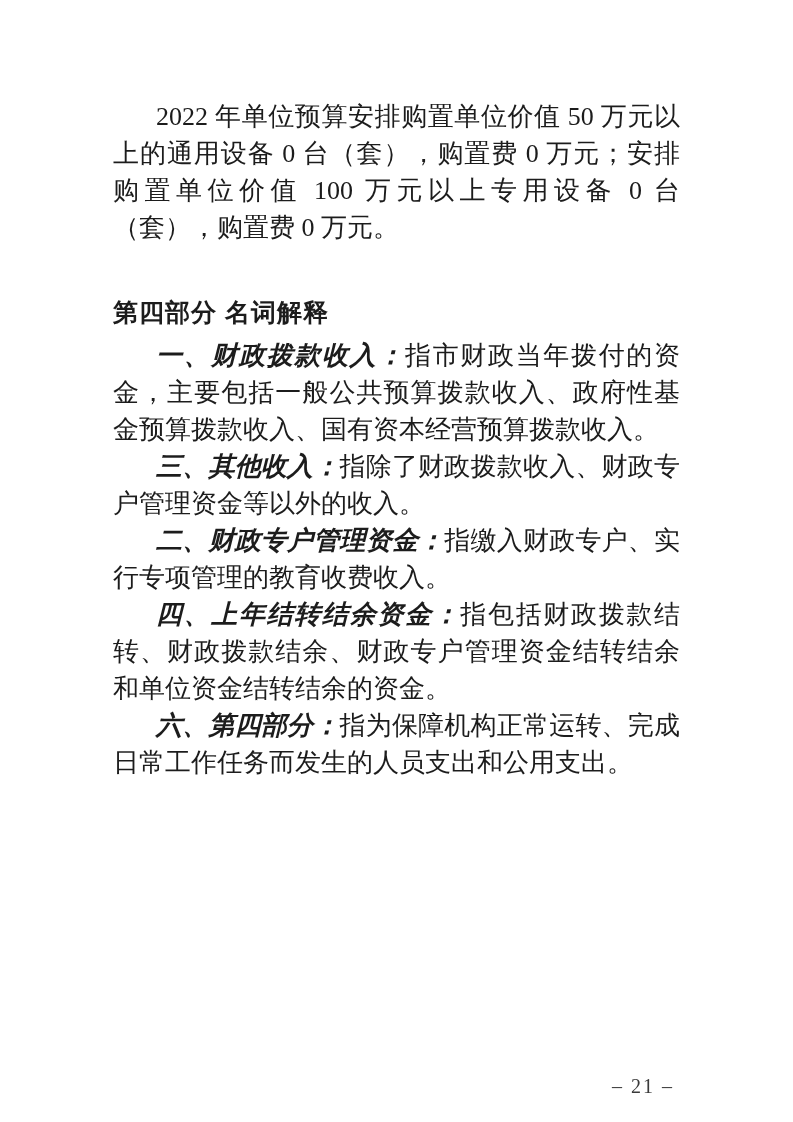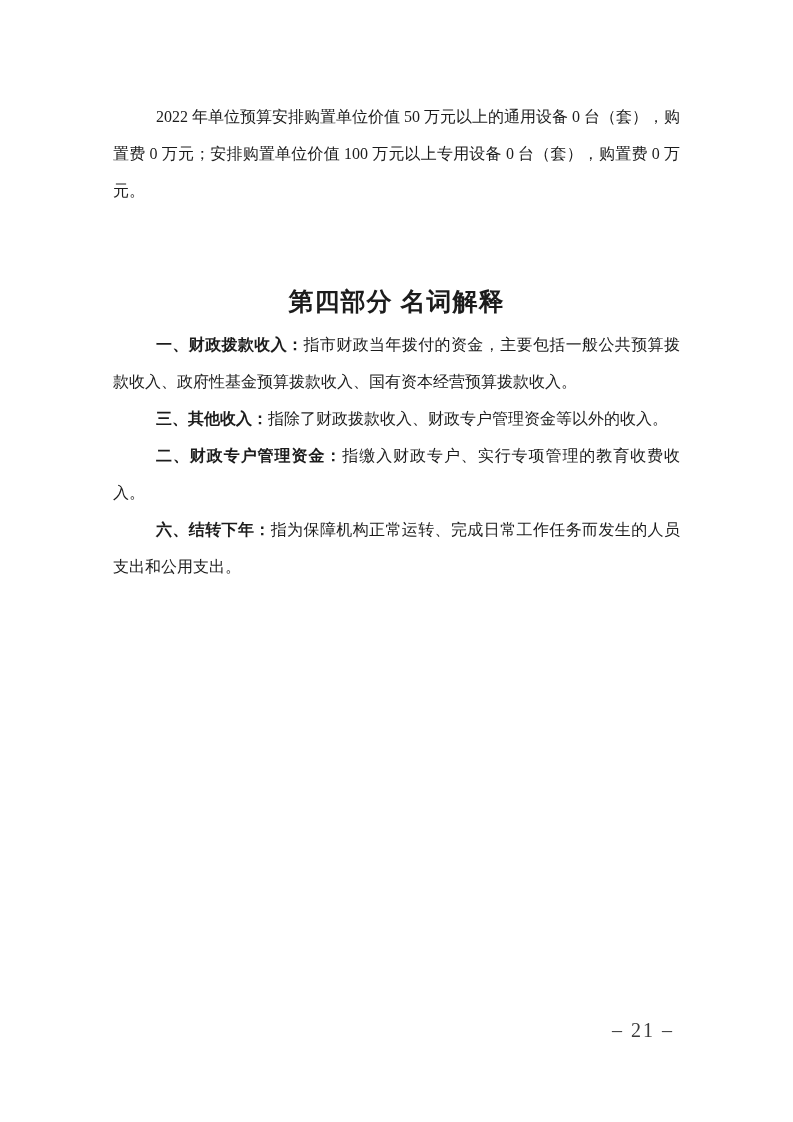--- a/index.html
+++ b/index.html
@@ -18,45 +18,46 @@
   }
   .content {
     position: absolute;
     left: 113px;
     top: 98px;
     width: 567px;
   }
   .body-para {
     margin: 0;
     font-family: "Liberation Serif", "DejaVu Serif", serif;
-    font-size: 16px;
+    font-size: 26px;
     line-height: 37px;
     text-align: justify;
     text-justify: inter-ideograph;
     text-indent: 43px;
     color: #1c1c1c;
   }
   .section-heading {
-    margin: 74px 0 6px 0;
+    margin: 48px 0 6px 0;
     font-family: "Liberation Sans", "DejaVu Sans", sans-serif;
     font-size: 25px;
     line-height: 37px;
     font-weight: 700;
-    text-align: center;
+    text-align: left;
     text-indent: 0;
     color: #1c1c1c;
     letter-spacing: 1px;
   }
   .term {
     font-family: "Liberation Sans", "DejaVu Sans", sans-serif;
     font-weight: 700;
+    font-style: italic;
   }
   .page-number {
     position: absolute;
-    top: 1017px;
+    top: 1073px;
     right: 119px;
     font-family: "Liberation Serif", "DejaVu Serif", serif;
     font-size: 20px;
     line-height: 26px;
     color: #3a3a3a;
     letter-spacing: 2px;
   }
 </style>
 </head>
 <body>
@@ -67,22 +68,23 @@
     <p class="body-para">2022 年单位预算安排购置单位价值 50 万元以上的通用设备 0 台（套），购置费 0 万元；安排购置单位价值 100 万元以上专用设备 0 台（套），购置费 0 万元。</p>
 
     <h2 class="section-heading">第四部分 名词解释</h2>
 
     <p class="body-para"><span class="term">一、财政拨款收入：</span><span>指市财政当年拨付的资金，主要包括一般公共预算拨款收入、政府性基金预算拨款收入、国有资本经营预算拨款收入。</span></p>
 
     <p class="body-para"><span class="term">三、其他收入：</span><span>指除了财政拨款收入、财政专户管理资金等以外的收入。</span></p>
 
     <p class="body-para"><span class="term">二、财政专户管理资金：</span><span>指缴入财政专户、实行专项管理的教育收费收入。</span></p>
 
+    <p class="body-para"><span class="term">四、上年结转结余资金：</span><span>指包括财政拨款结转、财政拨款结余、财政专户管理资金结转结余和单位资金结转结余的资金。</span></p>
 
 
-    <p class="body-para"><span class="term">六、结转下年：</span><span>指为保障机构正常运转、完成日常工作任务而发生的人员支出和公用支出。</span></p>
+    <p class="body-para"><span class="term">六、第四部分：</span><span>指为保障机构正常运转、完成日常工作任务而发生的人员支出和公用支出。</span></p>
 
 
 
   </div>
 
   <div class="page-number">– 21 –</div>
 </div>
 
 </body></html>

